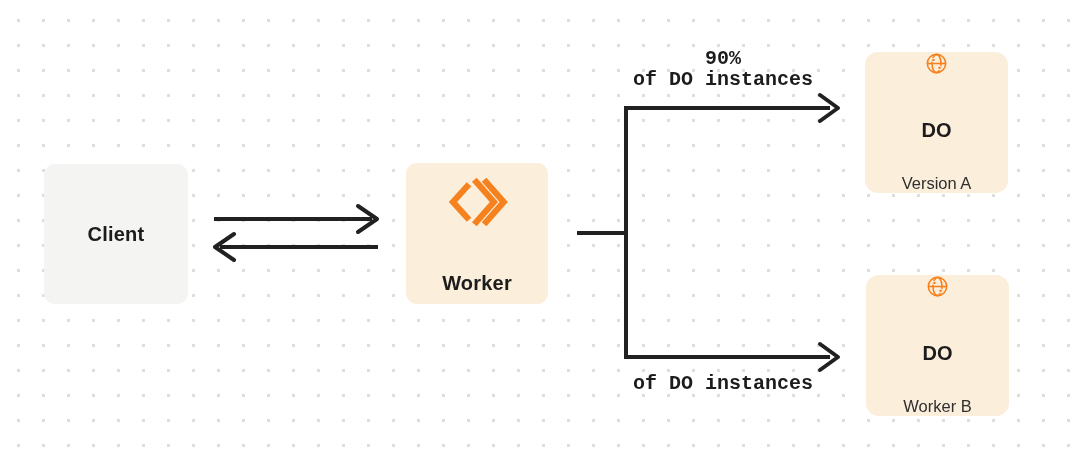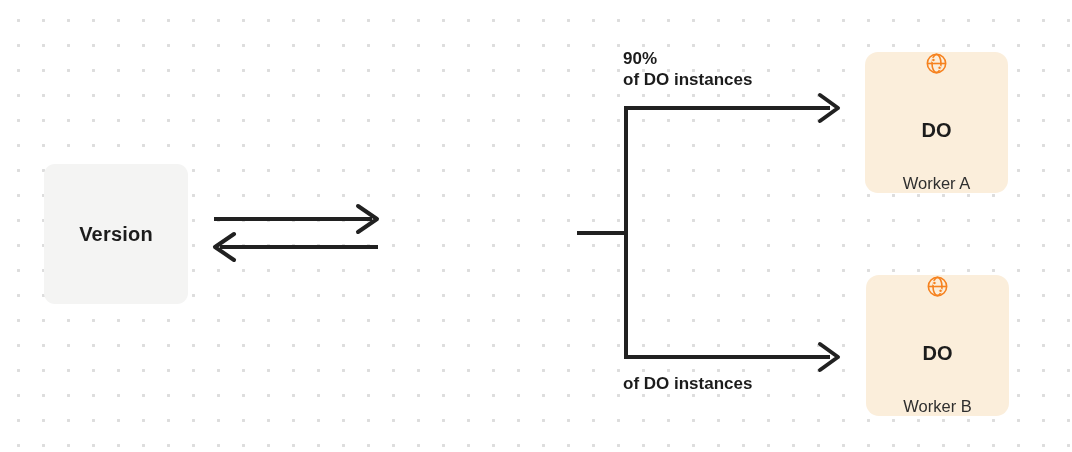--- a/index.html
+++ b/index.html
@@ -86,25 +86,26 @@
   }
   .do-subtitle {
     font-size: 16.5px;
     font-weight: 400;
     color: var(--subtext, #2f2f2f);
     margin-top: 4px;
   }
   .route-label {
     position: absolute;
     width: 200px;
-    text-align: left;
-    font-size: 17px;
+    text-align: center;
+    font-size: 20px;
     font-weight: 700;
     line-height: 21px;
     color: var(--text, #1c1c1c);
+    font-family: Liberation Mono, monospace;
   }
   .route-label-a { left: 623px; top: 48px; }
   .route-label-b { left: 623px; top: 373px; }
 </style>
 </head>
 <body>
 
 <div class="canvas">
 
   <svg class="connector-layer" viewBox="0 0 1072 452" xmlns="http://www.w3.org/2000/svg">
@@ -117,43 +118,51 @@
 
     <path class="edge" d="M577 233 H628"></path>
 
     <path class="edge" d="M830 108 H626 V357 H830"></path>
 
     <path class="edge-head" d="M820 95 L838 108 L820 121"></path>
     <path class="edge-head" d="M820 344 L838 357 L820 370"></path>
   </svg>
 
   <div class="node node-gray node-client">
-    <span class="node-label">Version</span>
+    <span class="node-label">Client</span>
   </div>
 
+  <div class="node node-cream node-worker">
+    <svg class="worker-icon-box" viewBox="0 0 72 64" xmlns="http://www.w3.org/2000/svg">
+      <path class="wicon-path" d="M27 12 L9 32 L27 52"></path>
+      <path class="wicon-path" d="M33 7 L55 32 L33 57"></path>
+      <path class="wicon-path" d="M44 7 L66 32 L44 57"></path>
+    </svg>
+    <span class="node-label">Worker</span>
+  </div>
 
   <div class="route-label route-label-a">
     <div>90%</div>
     <div>of DO instances</div>
   </div>
 
   <div class="route-label route-label-b">
     <div>of DO instances</div>
   </div>
 
   <div class="node node-cream node-do-a">
     <svg class="globe-box" viewBox="0 0 64 64" xmlns="http://www.w3.org/2000/svg">
       <circle class="globe-stroke" cx="32" cy="32" r="25.5"></circle>
       <line class="globe-stroke" x1="6.5" y1="32" x2="57.5" y2="32"></line>
       <ellipse class="globe-stroke" cx="32" cy="32" rx="12.5" ry="25.5"></ellipse>
       <circle class="globe-dot" cx="23.5" cy="22.5" r="5"></circle>
       <circle class="globe-dot" cx="40.5" cy="44" r="5"></circle>
     </svg>
     <div class="do-title">DO</div>
-    <div class="do-subtitle">Worker A</div>
+    <div class="do-subtitle">Version A</div>
   </div>
 
   <div class="node node-cream node-do-b">
     <svg class="globe-box" viewBox="0 0 64 64" xmlns="http://www.w3.org/2000/svg">
       <circle class="globe-stroke" cx="32" cy="32" r="25.5"></circle>
       <line class="globe-stroke" x1="6.5" y1="32" x2="57.5" y2="32"></line>
       <ellipse class="globe-stroke" cx="32" cy="32" rx="12.5" ry="25.5"></ellipse>
       <circle class="globe-dot" cx="23.5" cy="22.5" r="5"></circle>
       <circle class="globe-dot" cx="40.5" cy="44" r="5"></circle>
     </svg>

